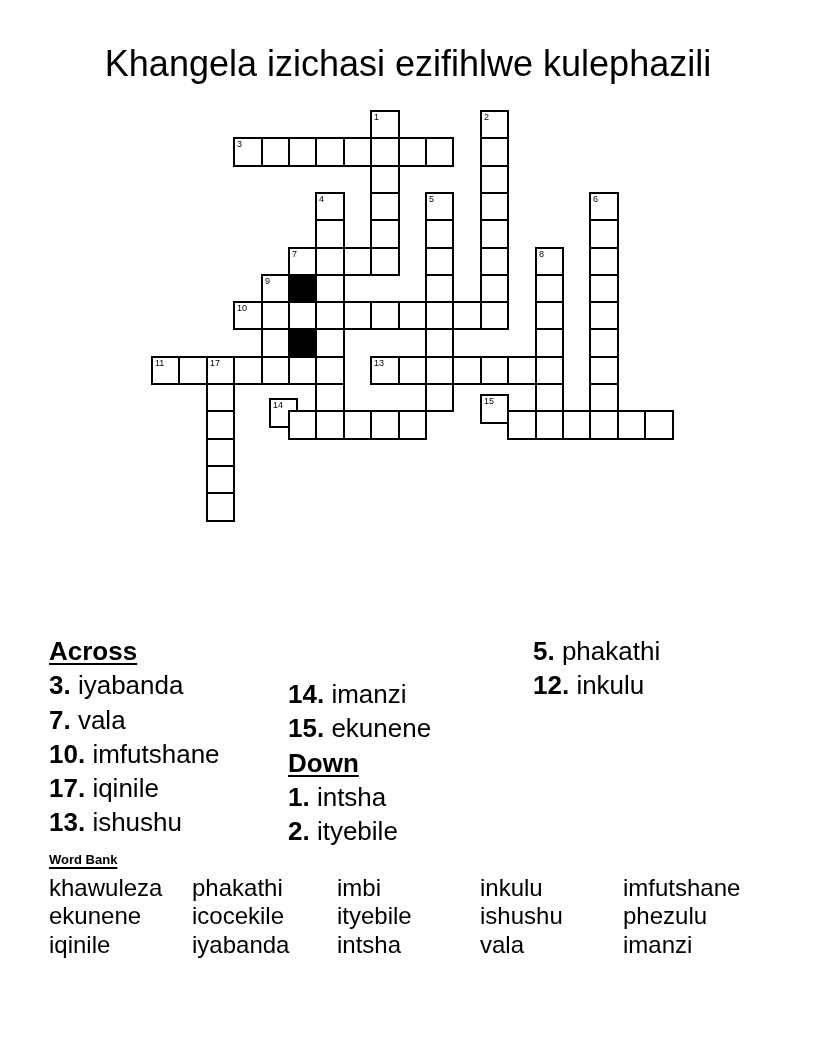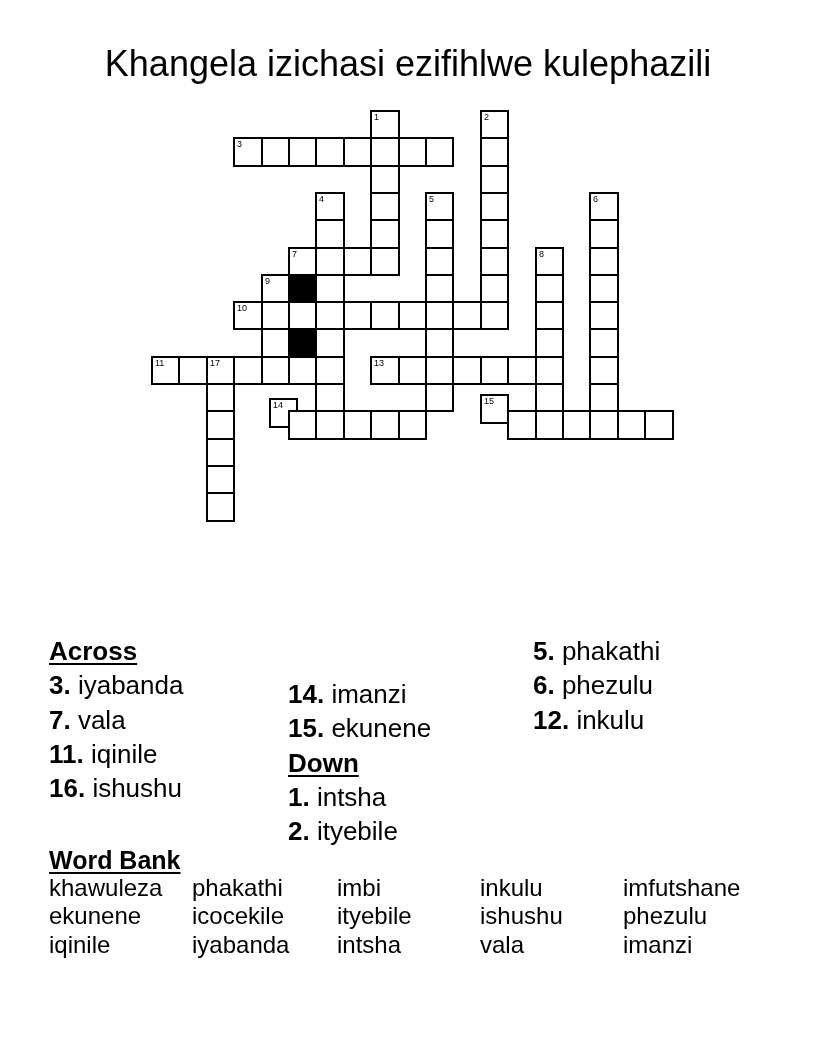--- a/index.html
+++ b/index.html
@@ -20,21 +20,21 @@
   .cell.black{background:#000;}
   .cellnum{
     position:absolute;top:0px;left:2px;font-size:9px;line-height:10px;
     font-weight:400;color:#000;
   }
   .clue-col{position:absolute;font-size:26px;line-height:34.3px;white-space:nowrap;}
   .clue-line{height:34.3px;}
   .clue-head{font-weight:700;text-decoration:underline;text-decoration-thickness:2px;text-underline-offset:3px;}
   .clue-num{font-weight:700;}
   #wordbank-header{
-    position:absolute;font-size:25px;line-height:22px;font-weight:700;
+    position:absolute;font-size:13px;line-height:22px;font-weight:700;
     text-decoration:underline;text-decoration-thickness:2px;text-underline-offset:3px;
     white-space:nowrap;
   }
   .wb-col{position:absolute;font-size:24px;line-height:28.4px;white-space:nowrap;}
   .wb-word{height:28.4px;}
 </style>
 </head>
 <body>
 
 <div id="title">Khangela izichasi ezifihlwe kulephazili</div>
@@ -163,33 +163,33 @@
     <div class="cell" style="left: 55px; top: 328px; width: 29px; height: 29px; border-color: rgb(0, 0, 0);"></div>
     <div class="cell" style="left: 55px; top: 355px; width: 29px; height: 29px; border-color: rgb(0, 0, 0);"></div>
     <div class="cell" style="left: 55px; top: 382px; width: 29px; height: 30px; border-color: rgb(0, 0, 0);"></div>
   </div>
 
 <div id="clues">
     <div class="clue-col" style="left: 49px; top: 634px;">
       <div class="clue-line"><span class="clue-head">Across</span></div>
       <div class="clue-line"><span class="clue-num">3.</span><span> iyabanda</span></div>
       <div class="clue-line"><span class="clue-num">7.</span><span> vala</span></div>
-      <div class="clue-line"><span class="clue-num">11.</span><span> iqinile</span></div>
-      <div class="clue-line"><span class="clue-num">16.</span><span> ishushu</span></div>
+      <div class="clue-line"><span class="clue-num">10.</span><span> imfutshane</span></div>
+      <div class="clue-line"><span class="clue-num">17.</span><span> iqinile</span></div>
+      <div class="clue-line"><span class="clue-num">13.</span><span> ishushu</span></div>
     </div>
     <div class="clue-col" style="left: 288px; top: 634px; margin-top: 43px;">
       <div class="clue-line"><span class="clue-num">14.</span><span> imanzi</span></div>
       <div class="clue-line"><span class="clue-num">15.</span><span> ekunene</span></div>
       <div class="clue-line"><span class="clue-head">Down</span></div>
       <div class="clue-line"><span class="clue-num">1.</span><span> intsha</span></div>
       <div class="clue-line"><span class="clue-num">2.</span><span> ityebile</span></div>
     </div>
     <div class="clue-col" style="left: 533px; top: 634px;">
       <div class="clue-line"><span class="clue-num">5.</span><span> phakathi</span></div>
-      <div class="clue-line"><span class="clue-num">6.</span><span> phezulu</span></div>
       <div class="clue-line"><span class="clue-num">12.</span><span> inkulu</span></div>
     </div>
   </div>
 
 <div id="wordbank-header" style="left: 49px; top: 849px;">Word Bank</div>
 <div id="wordbank">
     <div class="wb-col" style="left: 49px; top: 874px;">
       <div class="wb-word">khawuleza</div>
       <div class="wb-word">ekunene</div>
       <div class="wb-word">iqinile</div>

